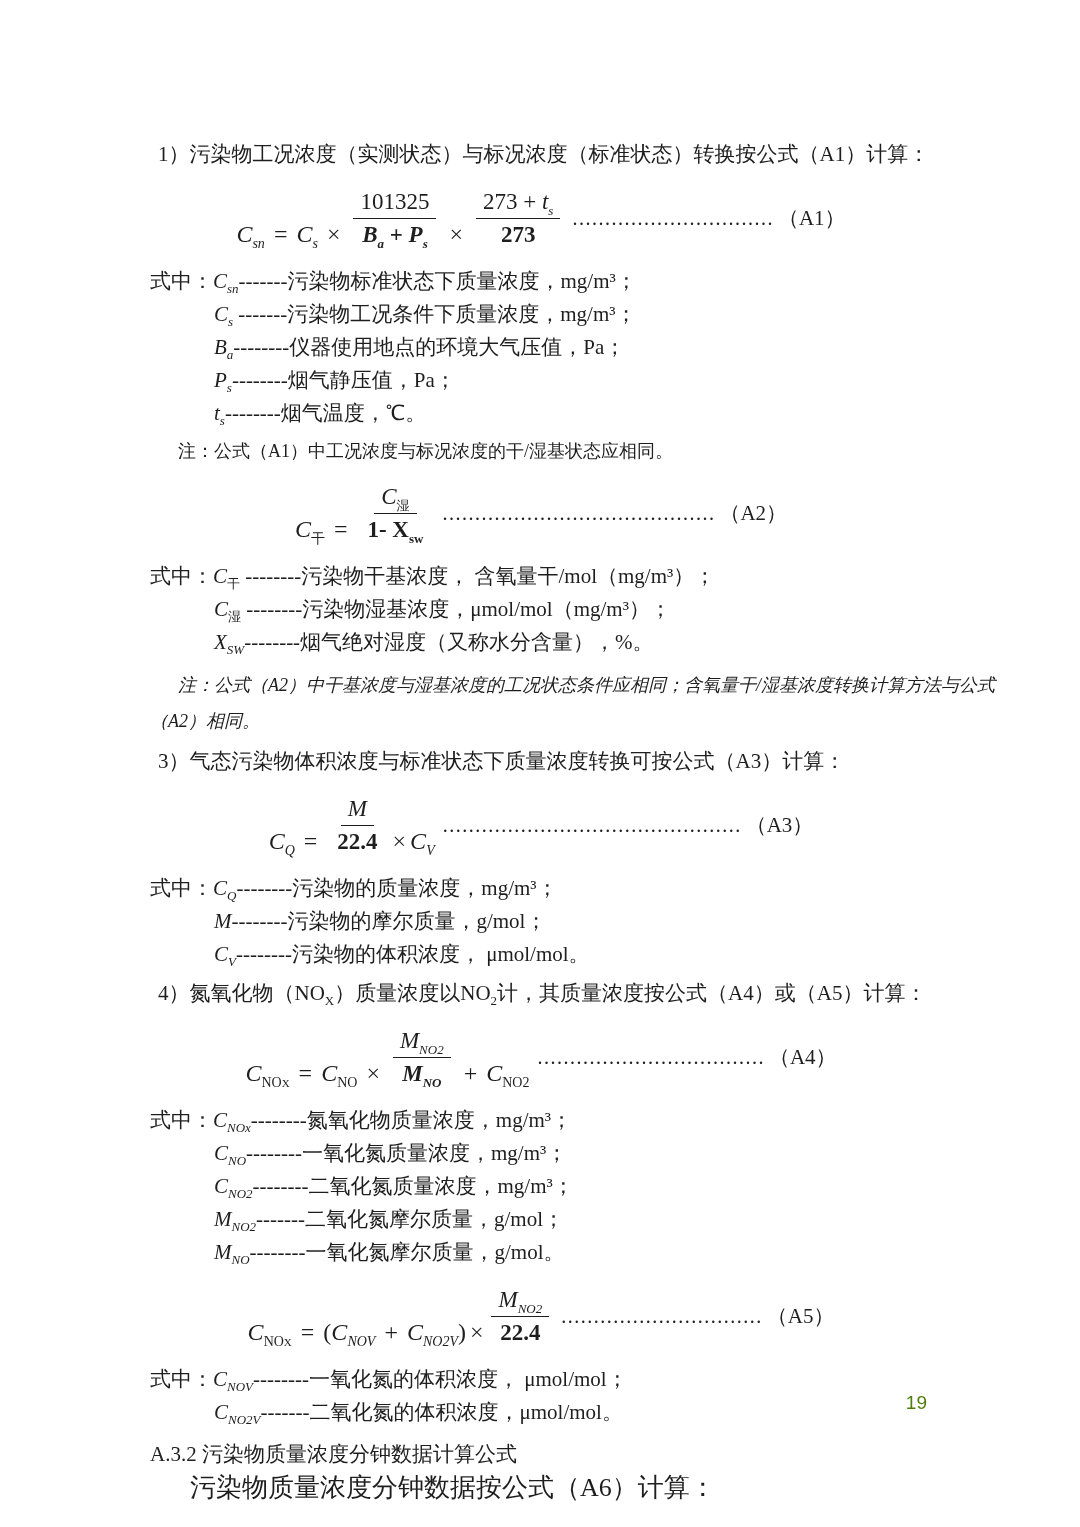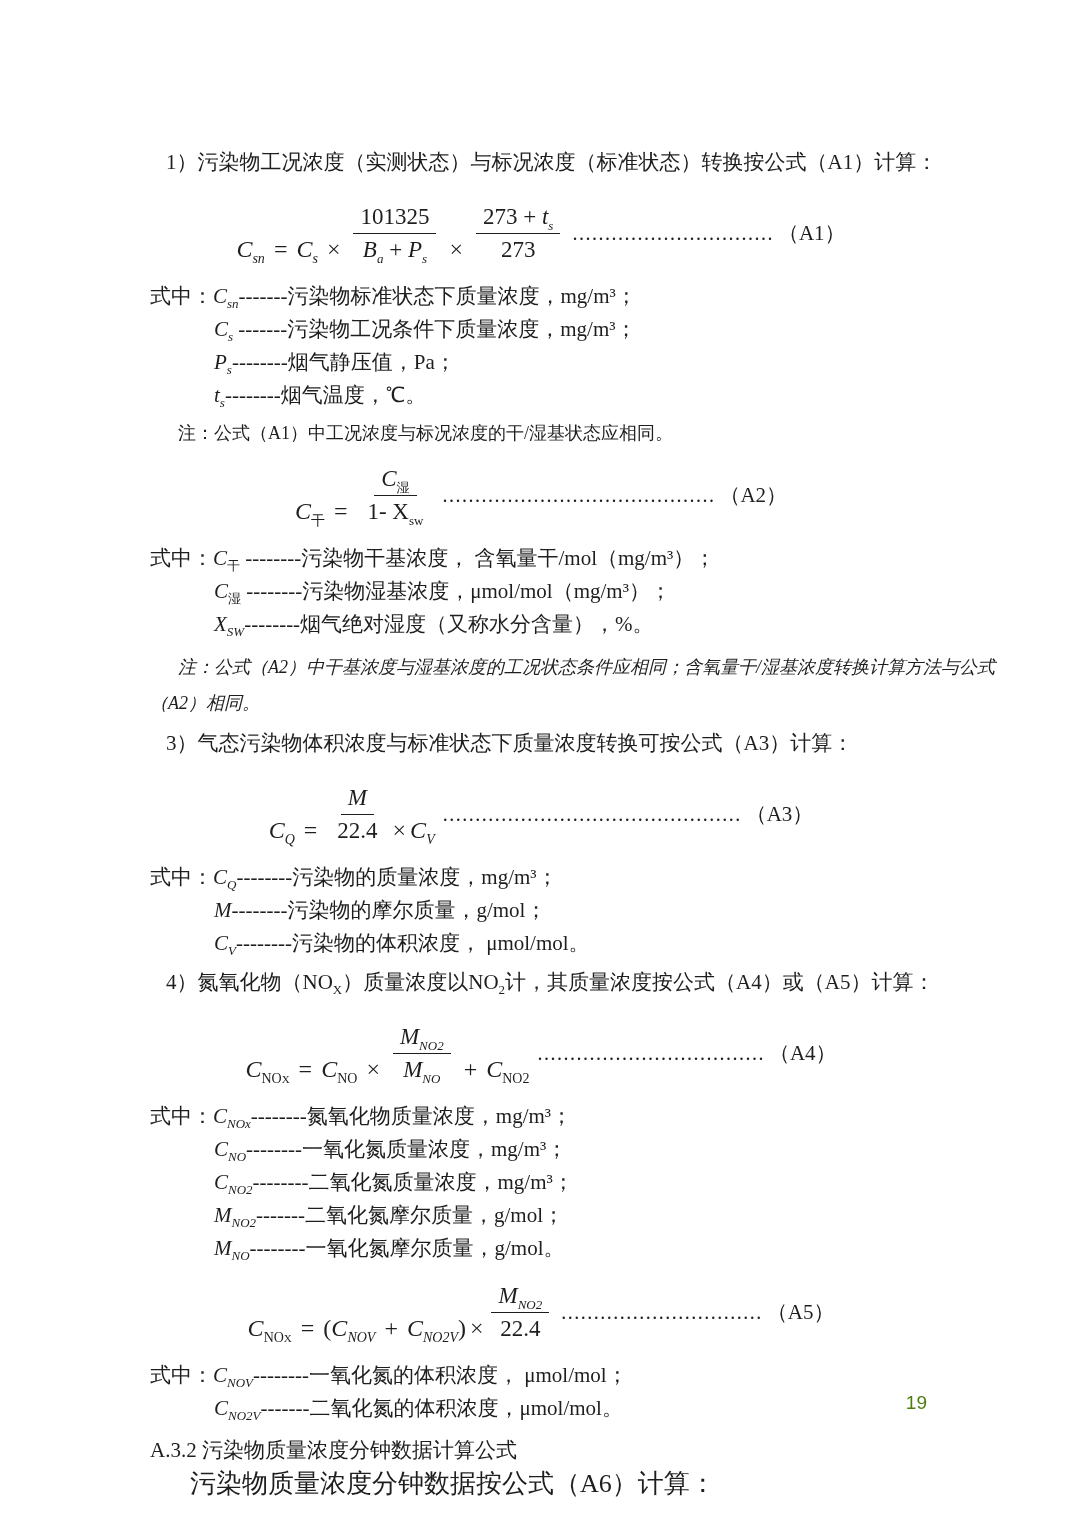--- a/index.html
+++ b/index.html
@@ -11,21 +11,21 @@
     color: #1e1e1e;
     font-family: "Liberation Serif", serif;
     overflow: hidden;
   }
   .content {
     padding: 130px 148px 0 150px;
   }
   .body-line {
     font-size: 21px;
     line-height: 33px;
-    margin: 16px;
+    margin: 8px;
     white-space: nowrap;
   }
   .gap-top { margin-top: 6px; }
   .def-line {
     font-size: 21px;
     line-height: 33px;
     white-space: nowrap;
   }
   .def-line.cont { padding-left: 64px; }
   .def-line sub, .inline-sub {
@@ -73,21 +73,21 @@
     align-items: center;
     margin: 0 4px;
     font-size: 23px;
     line-height: 1.2;
   }
   .frac .num {
     padding: 0 7px 2px;
     border-bottom: 1.8px solid #1e1e1e;
     white-space: nowrap;
   }
-  .frac .den { padding: 2px 7px 0; white-space: nowrap; }
+  .frac .den { padding: 2px 7px 0; white-space: nowrap; font-weight: bold; }
   .frac sub { font-size: 13px; line-height: 0; }
   .dots {
     font-size: 20px;
     letter-spacing: 1.5px;
     margin: 0 4px 0 8px;
     color: #222;
     overflow: hidden;
     white-space: nowrap;
   }
   .flabel { font-size: 21px; white-space: nowrap; }
@@ -135,20 +135,21 @@
             <span class="num"><span>273 + </span><span class="it">t</span><sub class="it">s</sub></span>
             <span class="den">273</span>
           </span>
         </span>
       <span class="dots">...............................</span>
       <span class="flabel">（A1）</span>
     </div>
 
     <div class="def-line"><span>式中：</span><span class="it">C</span><sub class="it">sn</sub><span>-------污染物标准状态下质量浓度，mg/m³；</span></div>
     <div class="def-line cont"><span></span><span class="it">C</span><sub class="it">s</sub><span> -------污染物工况条件下质量浓度，mg/m³；</span></div>
+    <div class="def-line cont"><span></span><span class="it">B</span><sub class="it">a</sub><span>--------仪器使用地点的环境大气压值，Pa；</span></div>
     <div class="def-line cont"><span></span><span class="it">P</span><sub class="it">s</sub><span>--------烟气静压值，Pa；</span></div>
     <div class="def-line cont"><span></span><span class="it">t</span><sub class="it">s</sub><span>--------烟气温度，℃。</span></div>
 
     <div class="note">注：公式（A1）中工况浓度与标况浓度的干/湿基状态应相同。</div>
 
 
     <div class="formula-line">
       <span class="eq-group">
           <span class="tok"><span class="it">C</span><sub>干</sub></span>
           <span class="op">=</span>

